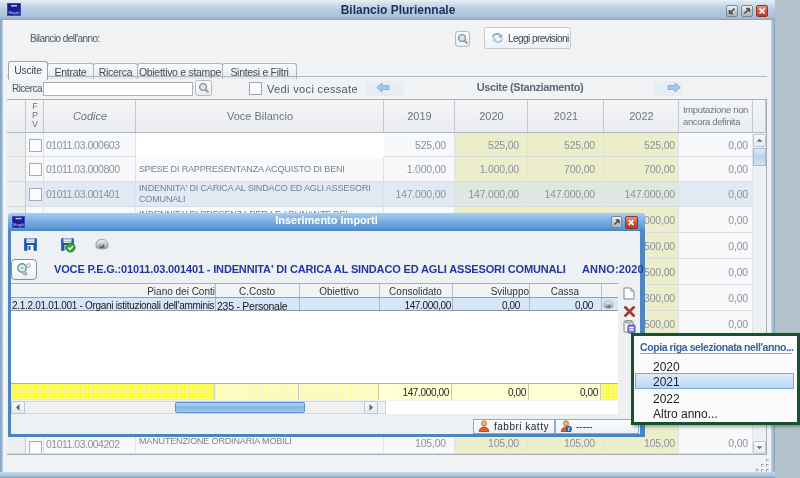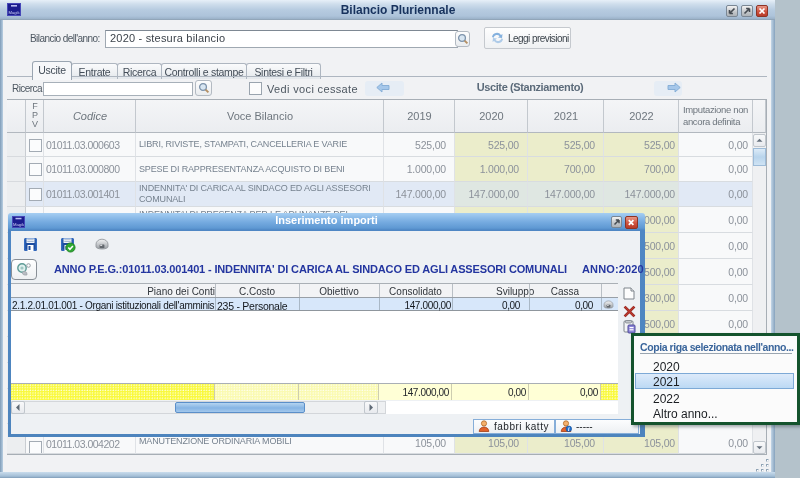--- a/index.html
+++ b/index.html
@@ -22,21 +22,21 @@
 .lbl{font-size:10px;letter-spacing:-0.55px;color:#4d5761;white-space:nowrap;}
 #annoInput{left:105px;top:30px;width:347px;height:15px;background:#fff;border:1px solid #9fa8b1;border-top-color:#7e8893;
   font-size:11px;letter-spacing:0.2px;color:#3c434b;padding:1px 0 0 4px;}
 .sbtn{width:15px;height:16px;border:1px solid #b3bac2;border-radius:3px;box-sizing:border-box;
   background:linear-gradient(180deg,#fdfdfd,#e9ecef);}
 #leggiBtn{left:484px;top:27px;width:87px;height:22px;border:1px solid #c5c9ce;border-radius:2px;box-sizing:border-box;
   background:linear-gradient(180deg,#fefefe,#eff1f3);}
 #leggiBtn span{position:absolute;left:23px;top:5px;font-size:10px;letter-spacing:-0.55px;color:#3e464d;white-space:nowrap;}
 
 .tab{top:63px;height:13px;border:1px solid #aeb6c0;border-bottom:none;border-radius:3px 3px 0 0;
-  background:linear-gradient(180deg,#fafbfc,#e4e8ec);text-align:center;font-size:10.5px;letter-spacing:-0.3px;color:#434d58;padding-top:2px;box-sizing:content-box;white-space:nowrap;overflow:hidden;margin-left:24px;}
+  background:linear-gradient(180deg,#fafbfc,#e4e8ec);text-align:center;font-size:10.5px;letter-spacing:-0.3px;color:#434d58;padding-top:2px;box-sizing:content-box;white-space:nowrap;overflow:hidden;}
 #tabActive{top:61px;height:16px;background:#f6f7f9;border:1px solid #9aa5b1;border-bottom:none;z-index:2;}
 #tabline{left:7px;top:76px;width:760px;height:1px;background:#aeb6c0;}
 
 #ricInput{left:43px;top:82px;width:145px;height:12px;background:#fff;border:1px solid #a7b0b9;font-size:10px;padding:0 0 0 3px;}
 #cb1{left:249px;top:82px;width:11px;height:11px;background:#fcfcfc;border:1px solid #9aa4ae;}
 .navwrap{top:81px;height:15px;background:#e6edf5;border-radius:3px;}
 #secTitle{left:420px;top:81px;width:220px;text-align:center;font-size:11px;letter-spacing:-0.4px;font-weight:bold;color:#5c6b7a;}
 
 #tbl{left:7px;top:99px;width:760px;height:356px;background:#fff;border:1px solid #a7aeb5;box-sizing:border-box;}
 .hcell{top:100px;height:33px;box-sizing:border-box;border-right:1px solid #c3c8ce;border-bottom:1px solid #b2b8bf;
@@ -90,38 +90,37 @@
  <g stroke="#454b52" stroke-width="1.6" fill="none">
   <path d="M8.5,3.5 L3.5,8.5 M3.5,8.5 l0,-3.4 M3.5,8.5 l3.4,0"></path>
   <path d="M18.5,8.5 L23.5,3.5 M23.5,3.5 l0,3.4 M23.5,3.5 l-3.4,0"></path>
  </g>
  <g stroke="#ffffff" stroke-width="1.7" fill="none">
   <path d="M33.5,3.5 l5,5 M38.5,3.5 l-5,5"></path>
  </g>
 </svg>
 
 <div class="abs lbl" style="left:30px;top:33px;">Bilancio dell'anno:</div>
-<div class="abs" id="annoInput">2020 - stesura bilancio</div>
 <div class="abs sbtn" style="left:455px;top:31px;"></div>
 <svg class="abs" style="left:457px;top:33px" width="12" height="12">
  <circle cx="5" cy="5" r="3.4" fill="#d8e6f2" stroke="#7d93ab" stroke-width="1.3"></circle>
  <line x1="7.6" y1="7.6" x2="10.4" y2="10.4" stroke="#b59064" stroke-width="2"></line>
 </svg>
 <div class="abs" id="leggiBtn">
       <span>Leggi previsioni</span>
     </div>
 <svg class="abs" style="left:490px;top:31px" width="15" height="14">
  <path d="M2,6 a5,5 0 0 1 9,-2 l1.5,-1 -0.5,4 -4,-0.5 1.6,-1.2 a3.4,3.4 0 0 0 -6,1.4 z" fill="#84b1de"></path>
  <path d="M13,8 a5,5 0 0 1 -9,2 l-1.5,1 0.5,-4 4,0.5 -1.6,1.2 a3.4,3.4 0 0 0 6,-1.4 z" fill="#aecbe8"></path>
 </svg>
 
 <div class="abs tab" id="tabActive" style="left:8px;width:38px;">Uscite</div>
 <div class="abs tab" style="left:47px;width:45px;">Entrate</div>
 <div class="abs tab" style="left:93px;width:43px;">Ricerca</div>
-<div class="abs tab" style="left:137px;width:84px;">Controlli e stampe</div>
+<div class="abs tab" style="left:137px;width:84px;">Obiettivo e stampe</div>
 <div class="abs tab" style="left:222px;width:73px;">Sintesi e Filtri</div>
 <div class="abs" id="tabline"></div>
 
 <div class="abs lbl" style="left:12px;top:83px;">Ricerca</div>
 <div class="abs" id="ricInput"></div>
 <div class="abs sbtn" style="left:195px;top:80px;width:17px;"></div>
 <svg class="abs" style="left:198px;top:82px" width="12" height="12">
  <circle cx="5" cy="5" r="3.4" fill="#d8e6f2" stroke="#7d93ab" stroke-width="1.3"></circle>
  <line x1="7.6" y1="7.6" x2="10.4" y2="10.4" stroke="#b59064" stroke-width="2"></line>
 </svg>
@@ -155,23 +154,20 @@
 <div class="abs" style="left:455px;top:110px;width:73px;text-align:center;font-size:11px;color:#6e767e;">2020</div>
 <div class="abs" style="left:528px;top:110px;width:76px;text-align:center;font-size:11px;color:#6e767e;">2021</div>
 <div class="abs" style="left:604px;top:110px;width:75px;text-align:center;font-size:11px;color:#6e767e;">2022</div>
 <div class="abs" style="left:683px;top:104px;width:72px;font-size:9.5px;letter-spacing:-0.35px;line-height:12px;color:#6e767e;">Imputazione non ancora definita</div>
 <div class="abs rowh" style="left:7px;top:133px;width:19px;height:24px;"></div>
 <div class="abs cell" style="left:26px;top:133px;width:18px;height:24px;">
       <div class="ckb" style="top:6px;"></div>
     </div>
 <div class="abs cell" style="left:44px;top:133px;width:92px;height:24px;">
       <div class="cod" style="margin-top:6px;">01011.03.000603</div>
-    </div>
-<div class="abs cell" style="left:136px;top:133px;width:248px;height:24px;">
-      <div class="voce" style="margin-top:6px;margin-left:3px;">LIBRI, RIVISTE, STAMPATI, CANCELLERIA E VARIE</div>
     </div>
 <div class="abs cell" style="left:384px;top:133px;width:71px;height:24px;">
       <div class="num" style="margin-top:6px;padding-right:8px;">525,00</div>
     </div>
 <div class="abs cell yel" style="left:455px;top:133px;width:73px;height:24px;">
       <div class="num" style="margin-top:6px;padding-right:8px;">525,00</div>
     </div>
 <div class="abs cell yel" style="left:528px;top:133px;width:76px;height:24px;">
       <div class="num" style="margin-top:6px;padding-right:8px;">525,00</div>
     </div>
@@ -515,32 +511,32 @@
  <rect x="4.6" y="6.4" width="4.8" height="3.6" rx="0.6" fill="#63686e"></rect>
  <rect x="5.2" y="6.6" width="2" height="1.4" fill="#d8dadd"></rect>
 </svg>
 <div class="abs" style="left:3px;top:46px;width:26px;height:21px;border:1px solid #898f96;border-radius:4px;box-sizing:border-box;background:linear-gradient(180deg,#ffffff,#eef0f2);"></div>
 <svg class="abs" style="left:8px;top:49px" width="17" height="15">
  <circle cx="6" cy="6" r="4.2" fill="#dff0ee" stroke="#5e9b96" stroke-width="1.4"></circle>
  <circle cx="6" cy="6" r="1.6" fill="#9fc6c2"></circle>
  <circle cx="12.5" cy="3.5" r="1.8" fill="none" stroke="#9aa0a6" stroke-width="1"></circle>
  <path d="M8,9 q4,1 3,4 q-4,1 -5,-2 z" fill="#b8bcc2" stroke="#9aa0a6" stroke-width="0.6"></path>
 </svg>
-<div class="abs" style="left:46px;top:50px;width:520px;font-size:11px;font-weight:bold;color:#2436a0;letter-spacing:-0.15px;white-space:nowrap;">ANNO P.E.G.:01011.03.001401 - INDENNITA' DI CARICA AL SINDACO ED AGLI ASSESORI COMUNALI</div>
+<div class="abs" style="left:46px;top:50px;width:520px;font-size:11px;font-weight:bold;color:#2436a0;letter-spacing:-0.15px;white-space:nowrap;">VOCE P.E.G.:01011.03.001401 - INDENNITA' DI CARICA AL SINDACO ED AGLI ASSESORI COMUNALI</div>
 <div class="abs" style="left:574px;top:50px;width:65px;font-size:11px;font-weight:bold;color:#2436a0;letter-spacing:0.15px;">ANNO:2020</div>
 <div class="abs" style="left:3px;top:70px;width:607px;height:15px;background:#f2f3f5;border-top:1px solid #aab0b6;border-bottom:1px solid #989fa6;box-sizing:border-box;"></div>
 <div class="abs" style="left:3px;top:73px;width:204px;text-align:right;font-size:10px;color:#30353b;">Piano dei Conti</div>
 <div class="abs" style="left:207px;top:71px;width:1px;height:13px;background:#b9bfc5;"></div>
 <div class="abs" style="left:207px;top:73px;width:84px;text-align:center;font-size:10px;color:#30353b;">C.Costo</div>
 <div class="abs" style="left:291px;top:71px;width:1px;height:13px;background:#b9bfc5;"></div>
 <div class="abs" style="left:291px;top:73px;width:80px;text-align:center;font-size:10px;color:#30353b;">Obiettivo</div>
 <div class="abs" style="left:371px;top:71px;width:1px;height:13px;background:#b9bfc5;"></div>
 <div class="abs" style="left:371px;top:73px;width:73px;text-align:center;font-size:10px;color:#30353b;">Consolidato</div>
 <div class="abs" style="left:444px;top:71px;width:1px;height:13px;background:#b9bfc5;"></div>
-<div class="abs" style="left:444px;top:73px;width:77px;text-align:left;font-size:10px;color:#30353b;margin-left:44px;">Sviluppo</div>
+<div class="abs" style="left:444px;top:73px;width:77px;text-align:right;font-size:10px;color:#30353b;">Sviluppo</div>
 <div class="abs" style="left:521px;top:71px;width:1px;height:13px;background:#b9bfc5;"></div>
 <div class="abs" style="left:521px;top:73px;width:72px;text-align:center;font-size:10px;color:#30353b;">Cassa</div>
 <div class="abs" style="left:593px;top:71px;width:1px;height:13px;background:#b9bfc5;"></div>
 <div class="abs" style="left:3px;top:85px;width:607px;height:13px;background:#d7e7fa;border-bottom:1px solid #8f969d;box-sizing:border-box;"></div>
 <div class="abs" style="left:207px;top:85px;width:1px;height:12px;background:#a9b8c6;"></div>
 <div class="abs" style="left:291px;top:85px;width:1px;height:12px;background:#a9b8c6;"></div>
 <div class="abs" style="left:371px;top:85px;width:1px;height:12px;background:#a9b8c6;"></div>
 <div class="abs" style="left:444px;top:85px;width:1px;height:12px;background:#a9b8c6;"></div>
 <div class="abs" style="left:521px;top:85px;width:1px;height:12px;background:#a9b8c6;"></div>
 <div class="abs" style="left:593px;top:85px;width:1px;height:12px;background:#a9b8c6;"></div>

